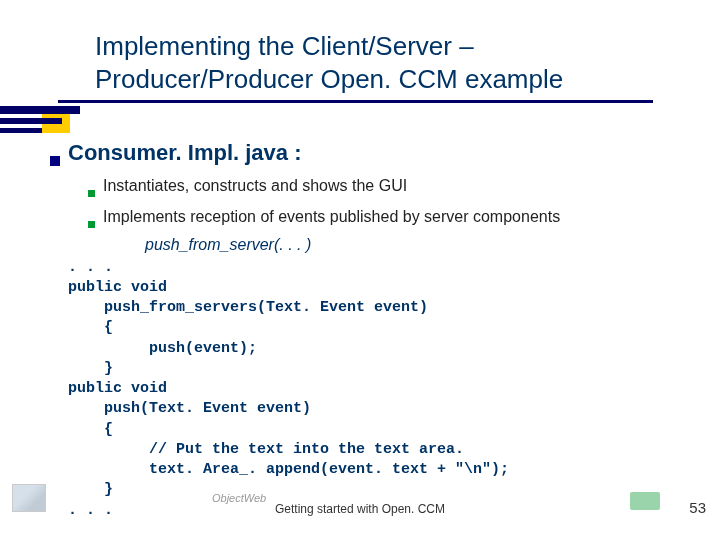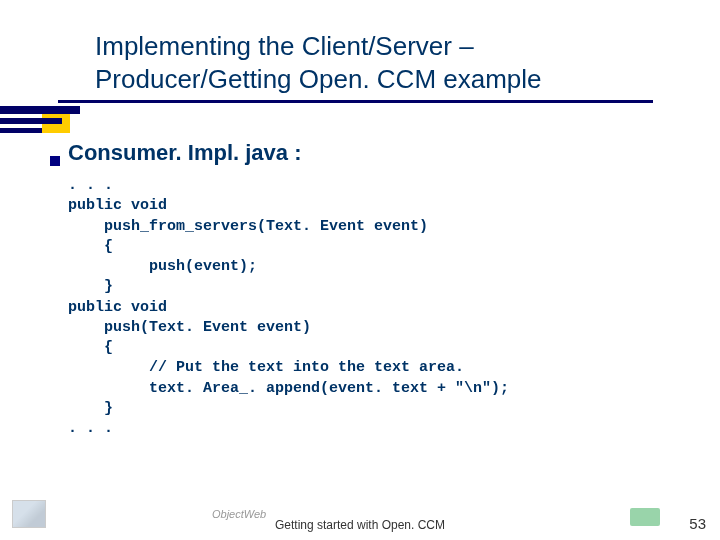--- a/index.html
+++ b/index.html
@@ -90,21 +90,21 @@
     font-family: "Courier New", monospace;
     font-size: 15px;
     color: #003366;
     font-weight: bold;
     white-space: pre;
     line-height: 1.35;
     margin-left: 18px;
   }
   .footer {
     position: absolute;
-    bottom: 4px;
+    bottom: 20px;
     left: 0; right: 0;
     height: 30px;
   }
   .footer-text {
     position: absolute;
     left: 50%;
     transform: translateX(-50%);
     bottom: 4px;
     font-size: 12px;
     color: #333;
@@ -149,31 +149,42 @@
 </head>
 <body>
 
 <div class="accent-yellow"></div>
 <div class="accent-bar accent-h1"></div>
 <div class="accent-bar accent-h2"></div>
 <div class="accent-bar accent-h3"></div>
 
 <div class="title">
   <span>Implementing the Client/Server –</span><br>
-  <span>Producer/Getting Open. CCM example</span>
+  <span>Producer/Producer Open. CCM example</span>
 </div>
 <div class="title-underline"></div>
 
 <div class="content">
 
   <div class="bullet-row">
     <div class="bullet-sq"></div>
     <div class="l1-text">Consumer. Impl. java :</div>
   </div>
 
+  <div class="sub">
+    <div class="bullet-row">
+      <div class="bullet-sq small"></div>
+      <div class="l2-text">Instantiates, constructs and shows the GUI</div>
+    </div>
+    <div class="bullet-row">
+      <div class="bullet-sq small"></div>
+      <div class="l2-text">Implements reception of events published by server components</div>
+    </div>
+    <div class="l2-italic">push_from_server(. . . )</div>
+  </div>
 
   <div class="code">. . .
 public void
     push_from_servers(Text. Event event)
     {
          push(event);
     }
 public void
     push(Text. Event event)
     {

